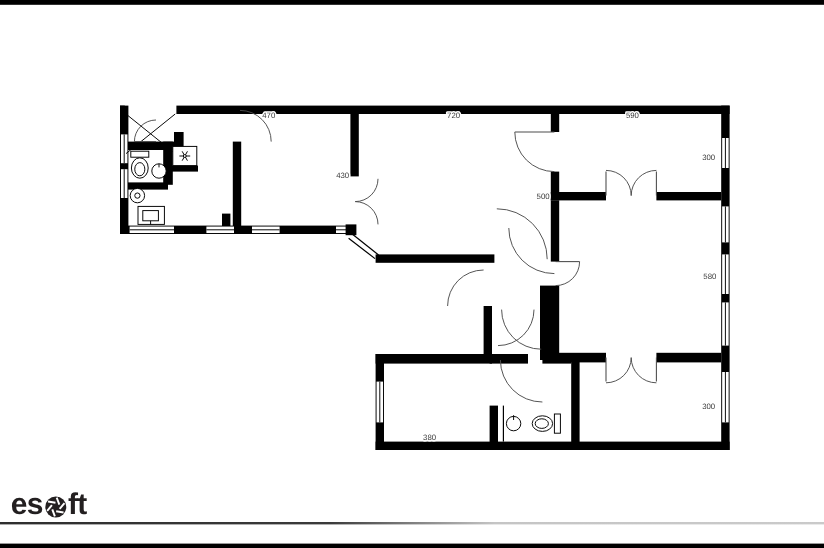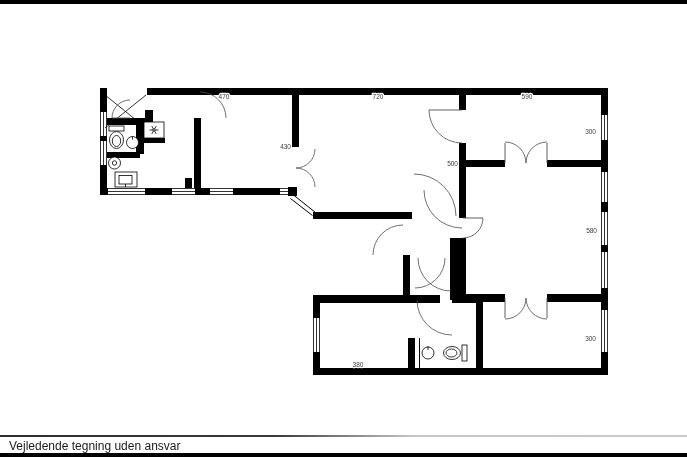--- a/index.html
+++ b/index.html
@@ -181,15 +181,29 @@
       <text class="dim" x="527" y="98.5" text-anchor="middle">590</text>
       <text class="dim" x="596" y="133.5" text-anchor="end">300</text>
       <text class="dim" x="291" y="148.5" text-anchor="end">430</text>
       <text class="dim" x="458" y="165.5" text-anchor="end">500</text>
       <text class="dim" x="597" y="232.5" text-anchor="end">580</text>
       <text class="dim" x="596" y="340.5" text-anchor="end">300</text>
       <text class="dim" x="358" y="367" text-anchor="middle">380</text>
     </g>
   </svg>
 
+  <div class="footer-logo">
+    <span>es</span>
+    <svg class="ap" width="19" height="19" viewBox="-10 -10 20 20">
+      <circle cx="0" cy="0" r="9.2" fill="#231f20"></circle>
+      <g stroke="#fff" stroke-width="1.7">
+        <line x1="0.8" y1="-8.3" x2="3.1" y2="-2.1"></line>
+        <line x1="7.6" y1="-3.5" x2="3.4" y2="1.6"></line>
+        <line x1="6.8" y1="4.8" x2="0.3" y2="3.7"></line>
+        <line x1="-0.8" y1="8.3" x2="-3.1" y2="2.1"></line>
+        <line x1="-7.6" y1="3.5" x2="-3.4" y2="-1.6"></line>
+        <line x1="-6.8" y1="-4.8" x2="-0.3" y2="-3.7"></line>
+      </g>
+    </svg>
+    <span>ft</span>
+  </div>
   <div class="rule"></div>
-  <div class="disclaimer">Vejledende tegning uden ansvar</div>
 </div>
 
 </body></html>

